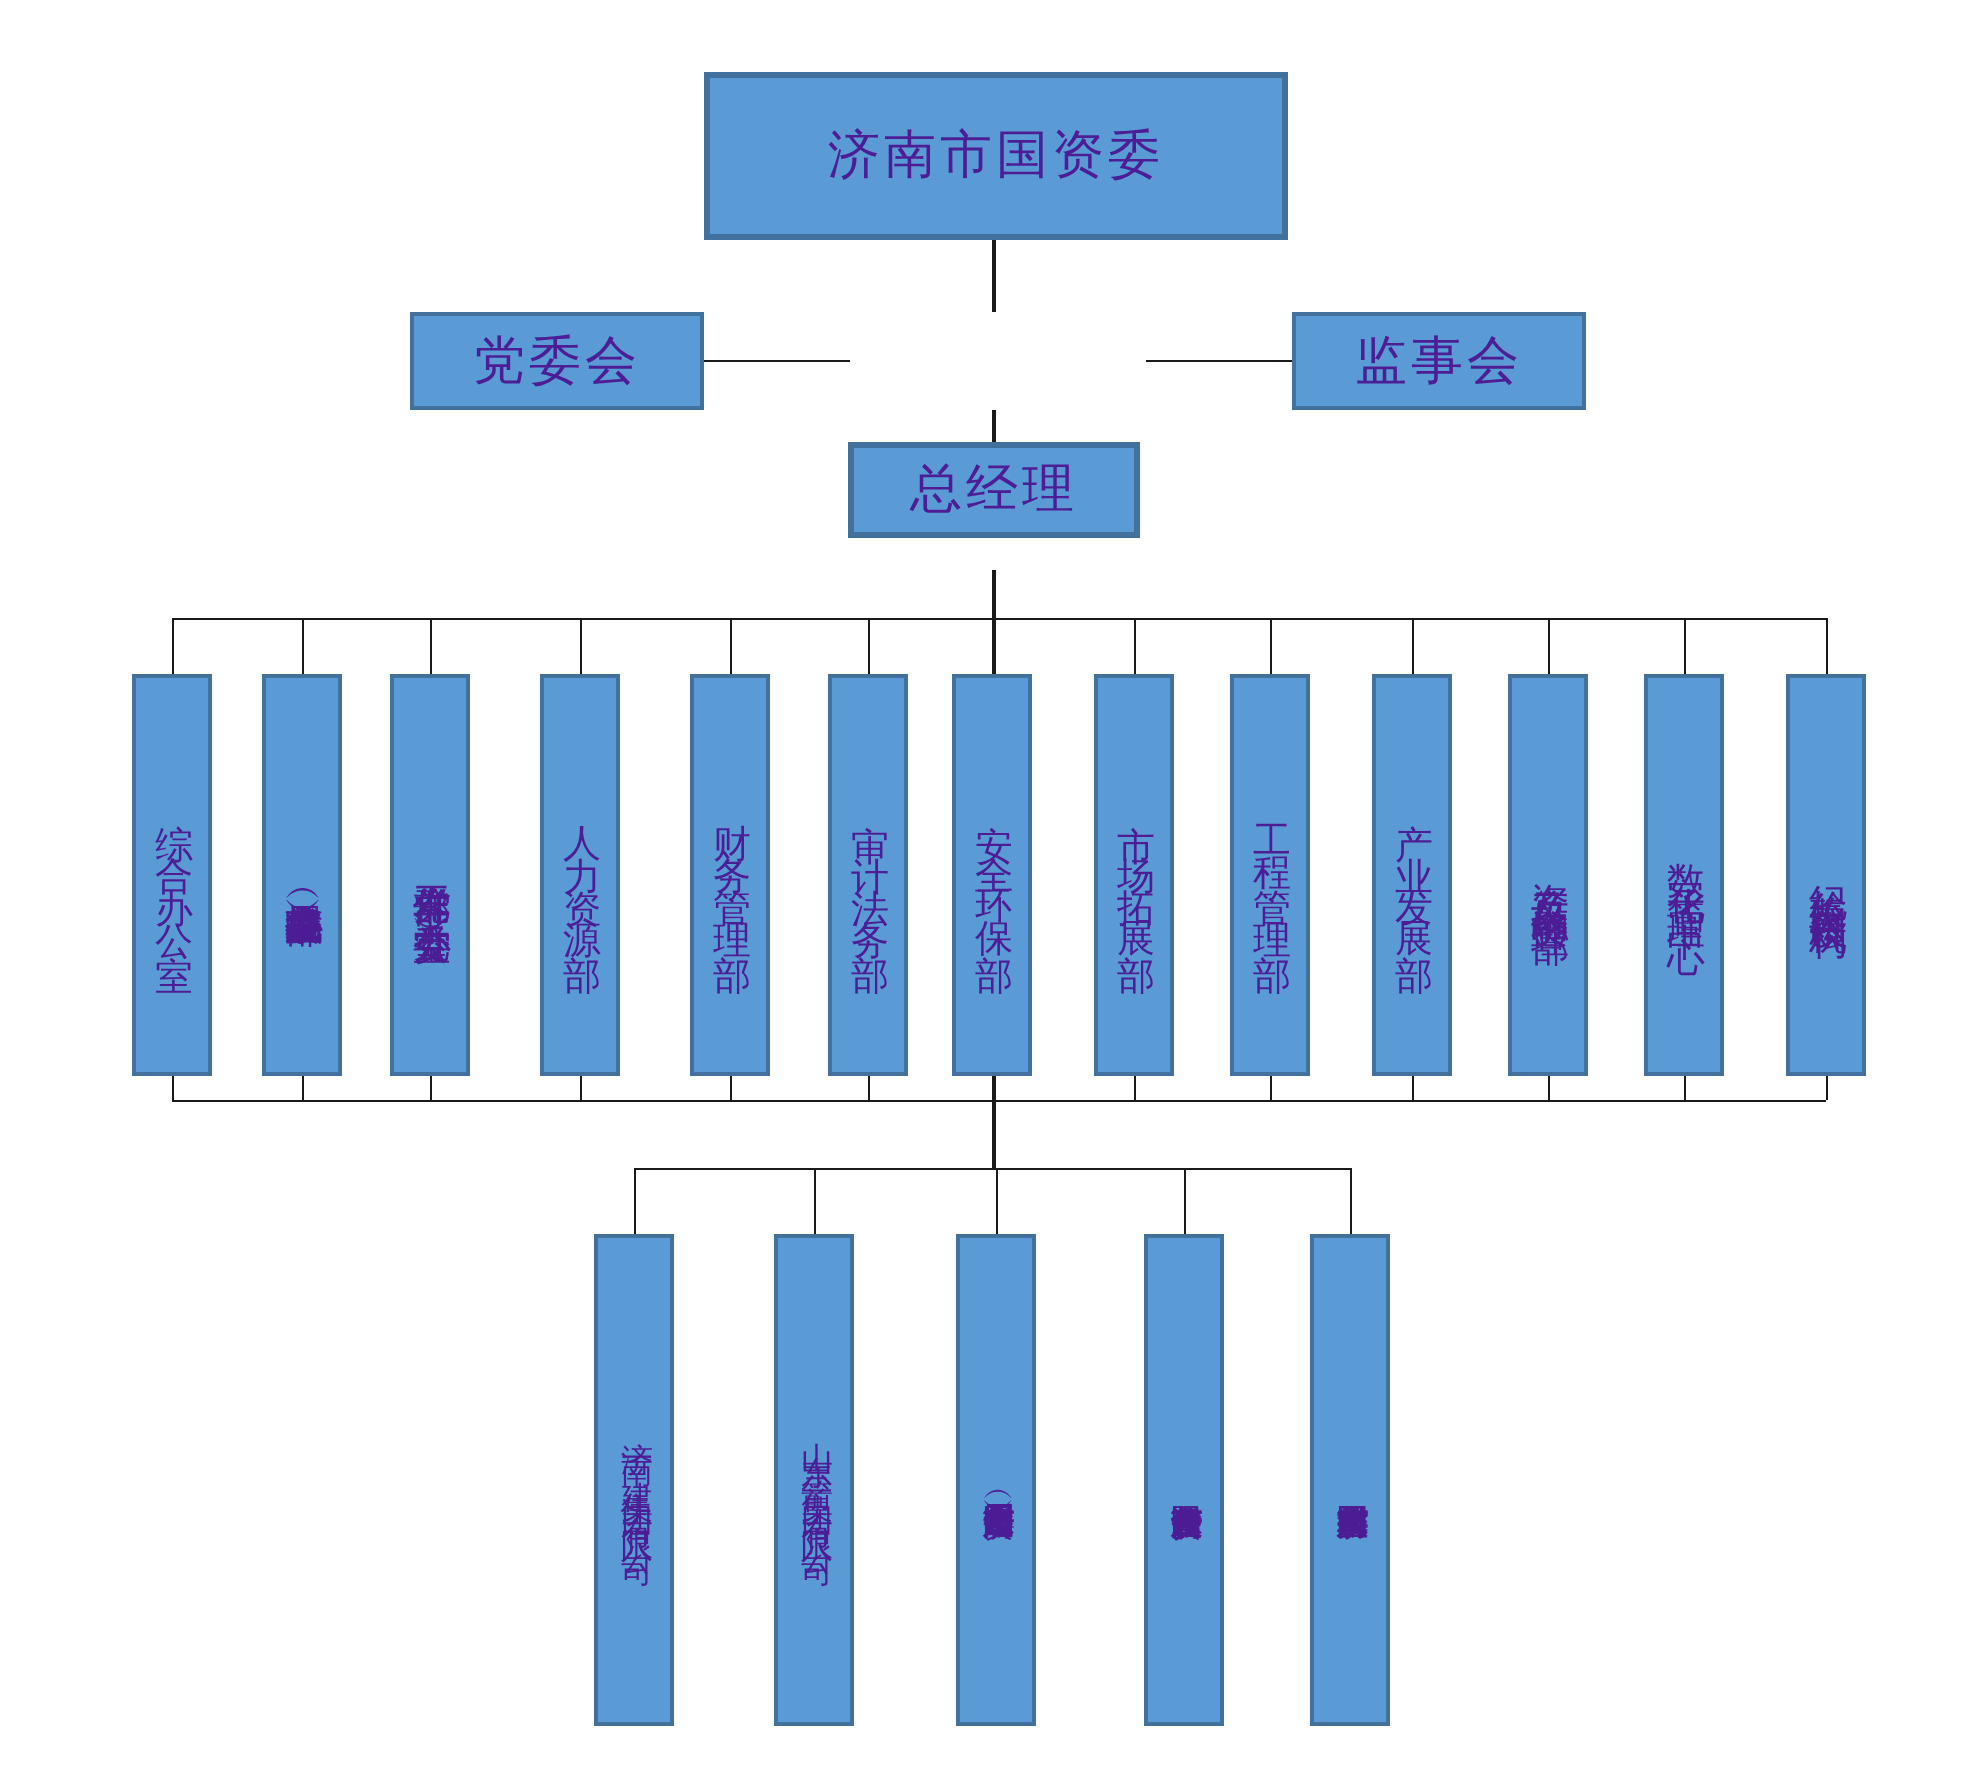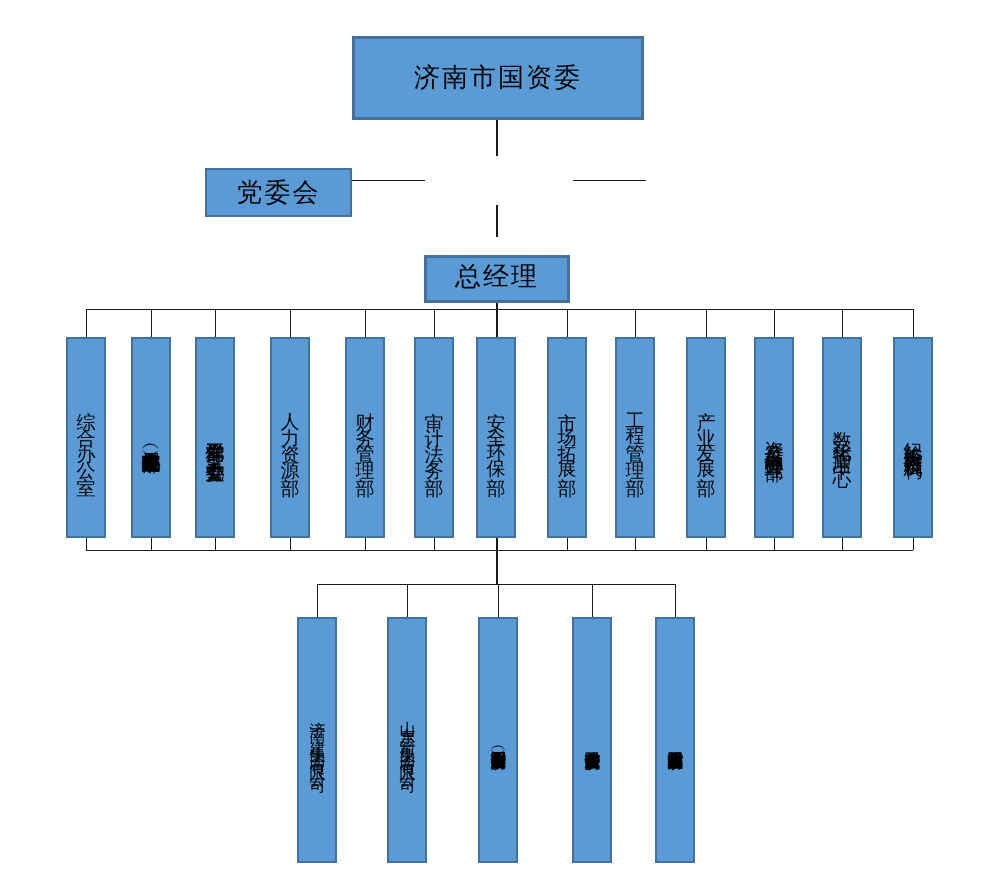--- a/index.html
+++ b/index.html
@@ -14,21 +14,21 @@
   
   .ln { position: absolute; background: #1a1a1a; }
   .ln.v  { width: 1px; }
   .ln.v2 { width: 2px; }
   .ln.h  { height: 1px; }
   
   .box {
     position: absolute;
     background: #5b9bd5;
     border: 2px solid #41719c;
-    color: #000000;
+    color: #4c1d95;
     display: flex;
     align-items: center;
     justify-content: center;
     text-align: center;
     box-sizing: border-box;
   }
   .box.thick { border-width: 3px; }
   .hbox { font-size: 26px; line-height: 1.45; letter-spacing: 2px; }
   .root-box { flex-direction: column; }
   .vbox {
@@ -97,23 +97,24 @@
   <div class="ln v" style="left:317px; top:584px; height:33px;"></div>
   <div class="ln v" style="left:407px; top:584px; height:33px;"></div>
   <div class="ln v" style="left:498px; top:584px; height:33px;"></div>
   <div class="ln v" style="left:592px; top:584px; height:33px;"></div>
   <div class="ln v" style="left:675px; top:584px; height:33px;"></div>
 
   <div class="box hbox root-box thick" style="left:352px; top:36px; width:292px; height:84px;">
     <div>济南市国资委</div>
   </div>
 
-  <div class="box hbox" style="left:205px; top:156px; width:147px; height:49px;margin-top:12px;">党委会</div>
+  <div class="box hbox" style="left:205px; top:156px; width:147px; height:49px;">党委会</div>
+  <div class="box hbox" style="left:646px; top:156px; width:147px; height:49px;">监事会</div>
 
-  <div class="box hbox thick" style="left:424px; top:255px; width:146px; height:48px;font-family:Liberation Mono, monospace;">总经理</div>
+  <div class="box hbox thick" style="left:424px; top:221px; width:146px; height:48px;">总经理</div>
 
   <div class="box vbox dept ls-xl" style="left:66px;">综合办公室</div>
   <div class="box vbox dept ls-0" style="left:131px;">战略发展部（董事会秘书处）</div>
   <div class="box vbox dept ls-0" style="left:195px;">党群工作部　（党委办公室）</div>
   <div class="box vbox dept ls-xl" style="left:270px;">人力资源部</div>
   <div class="box vbox dept ls-xl" style="left:345px;">财务管理部</div>
   <div class="box vbox dept ls-xl" style="left:414px;">审计法务部</div>
   <div class="box vbox dept ls-xl" style="left:476px;">安全环保部</div>
   <div class="box vbox dept ls-xl" style="left:547px;">市场拓展部</div>
   <div class="box vbox dept ls-xl" style="left:615px;">工程管理部</div>

